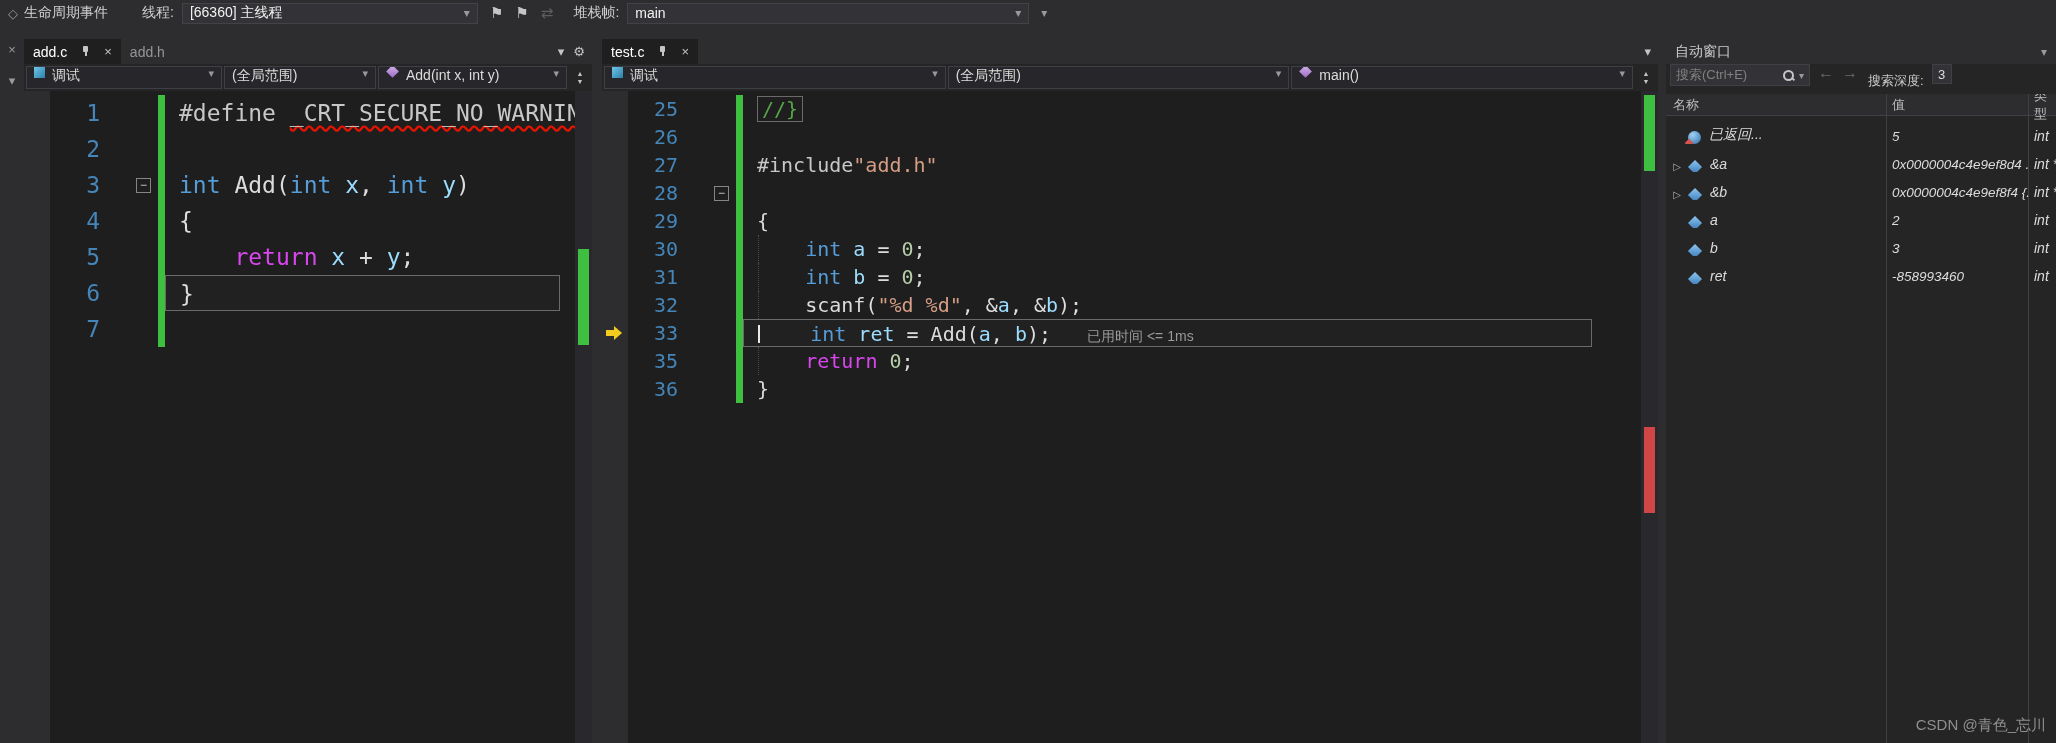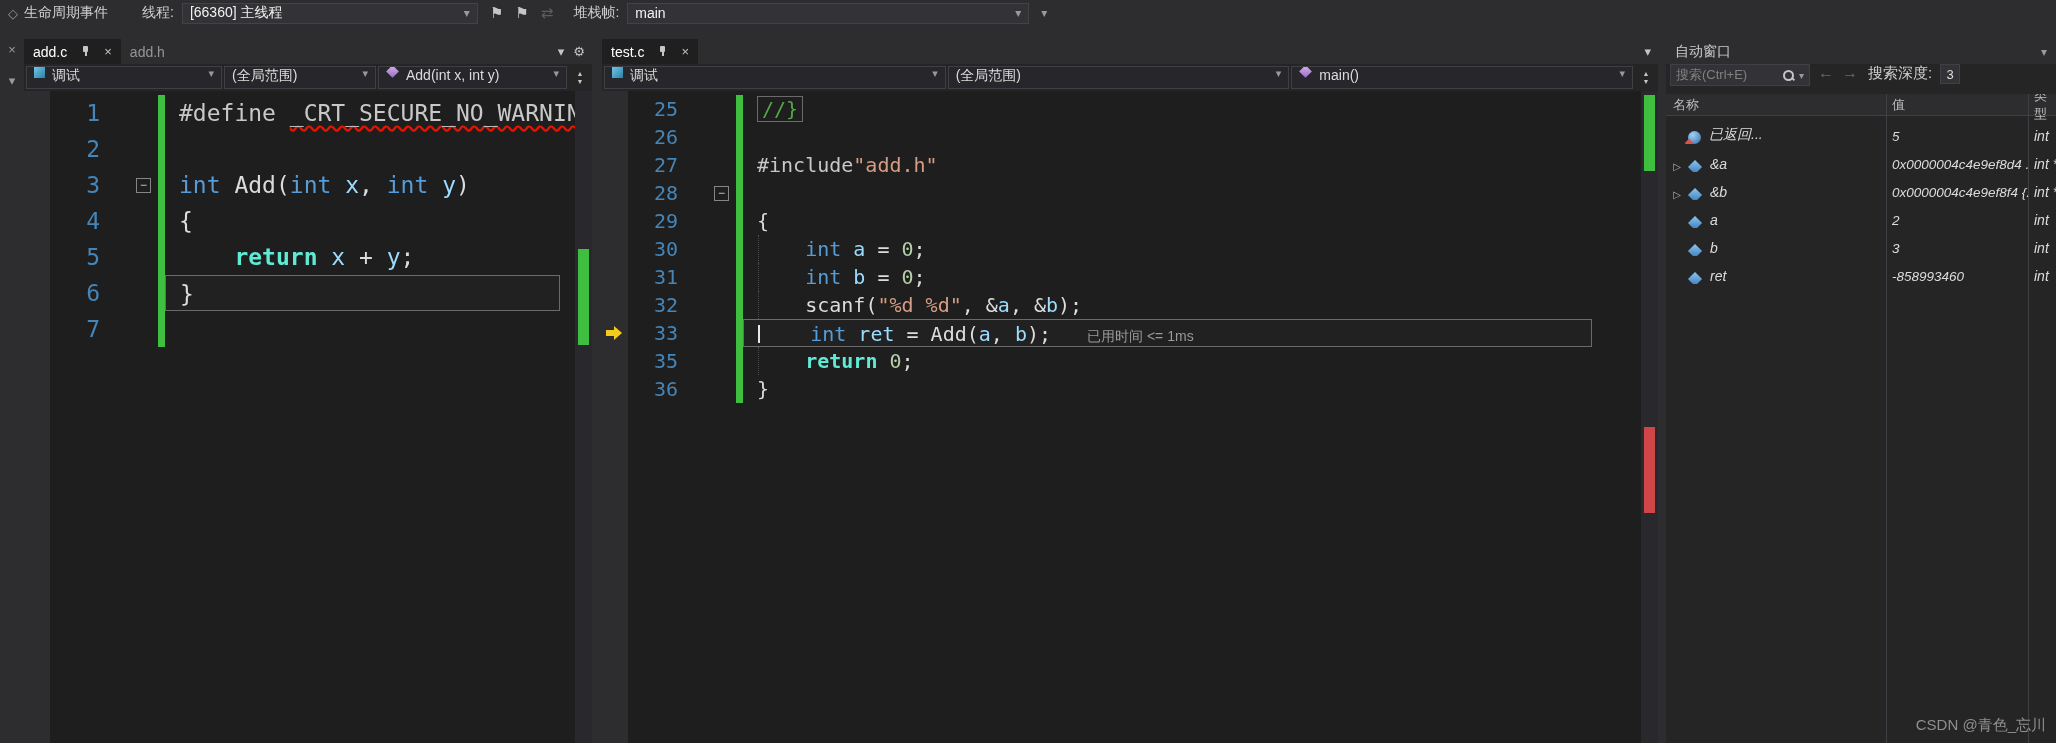--- a/index.html
+++ b/index.html
@@ -68,21 +68,21 @@
   .eg-left  .boxed-wide { margin-right:32px; }
   .eg-right .boxed-wide { margin-right:66px; }
   .boxed-text { border:1px solid #6A6A6A; padding:0 4px; }
   .caret { display:inline-block; width:2px; height:0.9em; background:#E8E8E8; vertical-align:-2px; margin-right:2px; }
   .cur-arrow { position:absolute; left:3px; top:50%; margin-top:-7px; width:18px; height:14px; }
   .cur-arrow::before { content:""; position:absolute; left:1px; top:4px; width:8px; height:6px; background:#F2CB1D; }
   .cur-arrow::after { content:""; position:absolute; left:9px; top:0; border-left:8px solid #F2CB1D; border-top:7px solid transparent; border-bottom:7px solid transparent; }
   .perf-tip { font-family:"Liberation Sans",sans-serif; font-size:14px; color:#9A9A9A; margin-left:36px; }
 
   .tk-kw  { color:#569CD6; }
-  .tk-ctrl{ color:#5eead4;font-weight:bold; }
+  .tk-ctrl{ color:#d946ef; }
   .tk-fn  { color:#DCDCDC; }
   .tk-var { color:#9CDCFE; }
   .tk-pl  { color:#DCDCDC; }
   .tk-str { color:#D69D85; }
   .tk-num { color:#B5CEA8; }
   .tk-cm  { color:#57A64A; }
   .tk-pp  { color:#C8C8C8; }
   .tk-mac { color:#C8C8C8; }
   .squiggle { text-decoration:underline; text-decoration-style:wavy; text-decoration-color:#E51400; text-underline-offset:4px; }
 
@@ -96,21 +96,21 @@
   .autos-title { height:25px; display:flex; align-items:center; padding:0 9px; color:#CCCCCC; font-size:14px; background:#2D2D30;text-align:center; }
   .autos-title .chev { margin-left:auto; color:#999; font-size:12px; }
   .autos-toolbar { height:30px; display:flex; align-items:flex-start; padding:0 4px; gap:8px; }
   .search-box { width:140px; height:22px; background:#333337; border:1px solid #3F3F46; display:flex; align-items:center; padding:0 5px; gap:4px; }
   .search-text { color:#808080; font-size:13px; flex:1; overflow:hidden; white-space:nowrap; }
   .search-glyph { position:relative; width:13px; height:13px; flex:none; }
   .search-glyph::before { content:""; position:absolute; left:1px; top:1px; width:7px; height:7px; border:2px solid #C5C5C5; border-radius:50%; }
   .search-glyph::after { content:""; position:absolute; left:9px; top:9px; width:4px; height:2px; background:#C5C5C5; transform:rotate(45deg); }
   .search-chev { color:#999; font-size:10px; }
   .nav-arrow { color:#6A6A6A; font-size:16px; }
-  .depth-label { color:#CCCCCC; font-size:15px; margin-left:2px; }
+  .depth-label { color:#CCCCCC; font-size:13px; margin-left:2px;margin-top:8px; }
   .depth-box { min-width:20px; height:20px; background:#333337; border:1px solid #3F3F46; color:#DDDDDD; font-size:13px; display:flex; align-items:center; justify-content:center; padding:0 4px; }
 
   .autos-grid { flex:1; position:relative; overflow:hidden; }
   .grid-sep { position:absolute; top:0; bottom:0; width:1px; background:#3F3F46; }
   .sep1 { left:220px; } .sep2 { left:362px; }
   .grid-header { height:22px; display:flex; background:#2D2D30; border-bottom:1px solid #3F3F46; color:#BDBDBD; font-size:13px; align-items:center; }
   .h-name { width:220px; padding-left:7px; } .h-val { width:142px; padding-left:6px; } .h-type { flex:1; padding-left:6px; }
   .a-row { height:28px; display:flex; align-items:center; color:#DCDCDC; font-size:14px; }
   .a-cell { overflow:hidden; white-space:nowrap; height:100%; display:flex; align-items:flex-end;font-style:italic; }
   .a-name { width:220px; padding-left:4px; gap:3px; }

